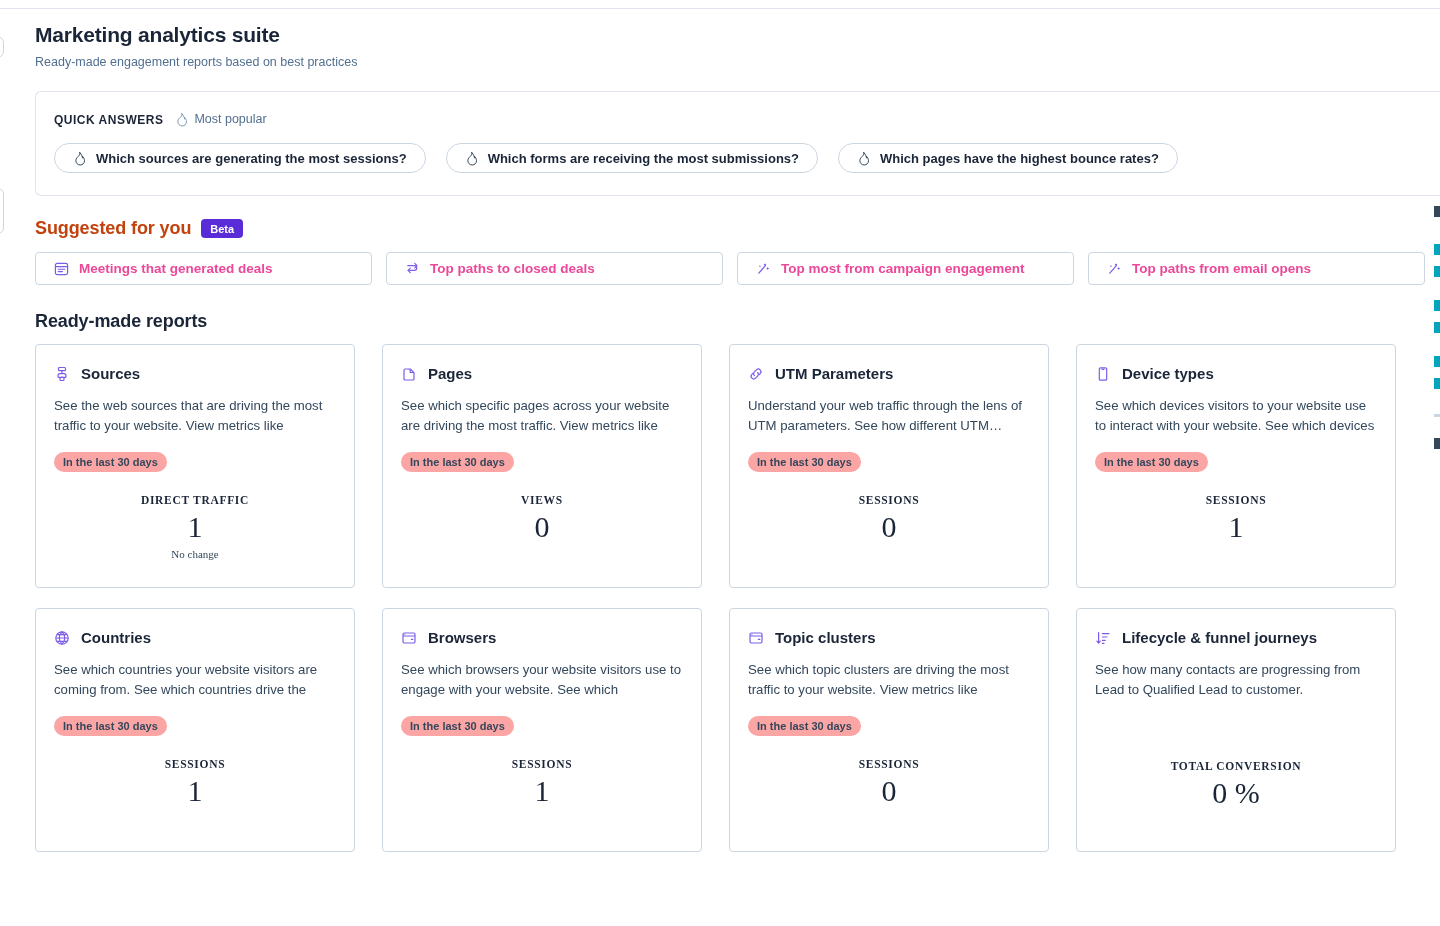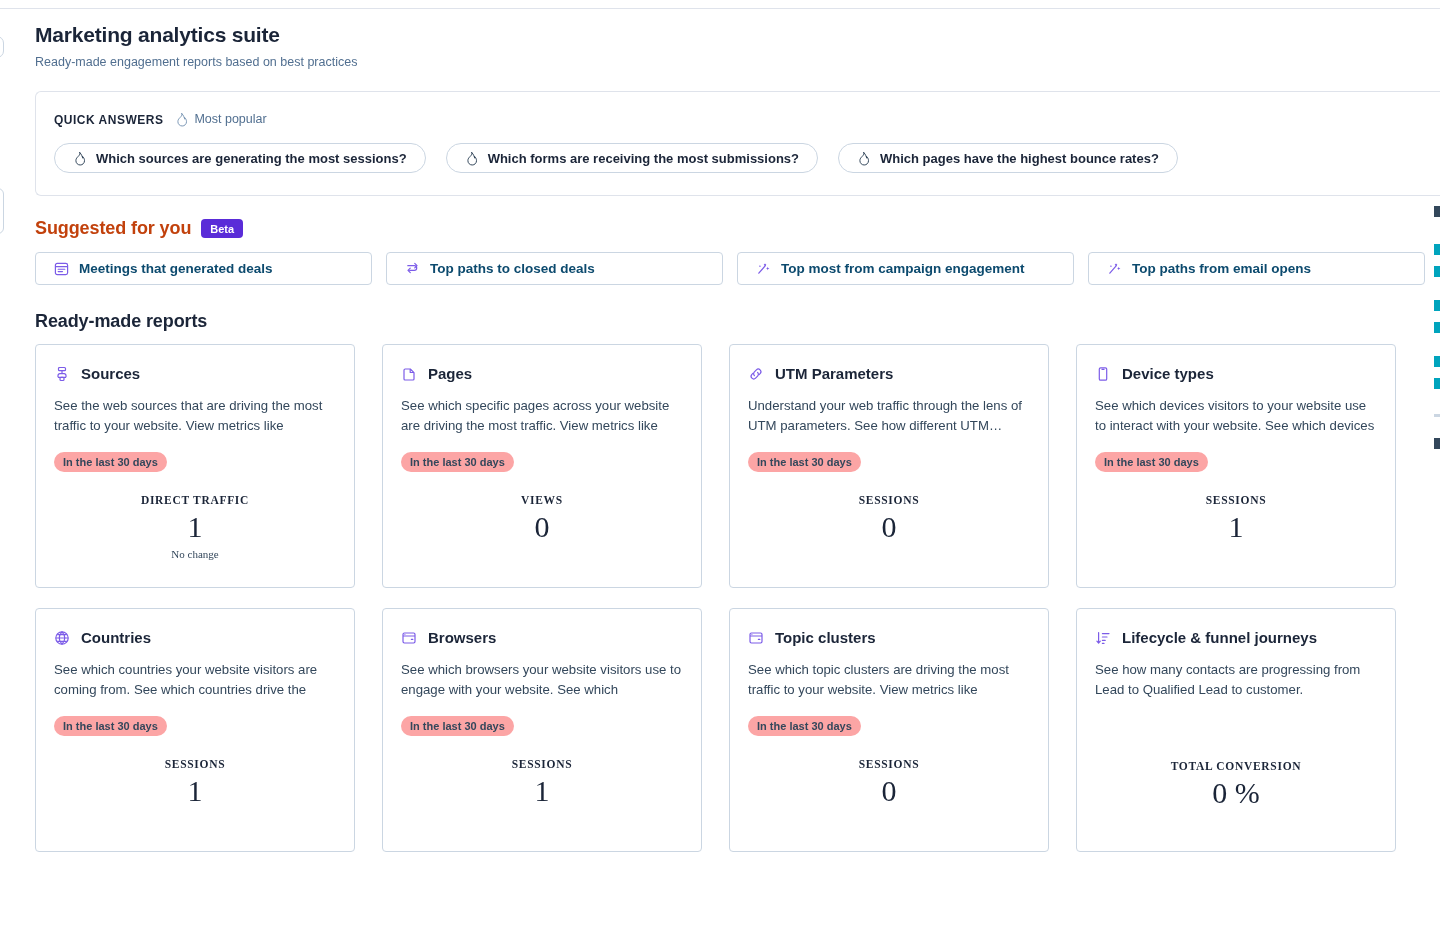--- a/index.html
+++ b/index.html
@@ -93,21 +93,21 @@
     font-size: 11px; font-weight: 700;
   }
   .sug-row {
     display: flex; gap: 14px; margin: 13px 0 0 35px; width: 1390px;
   }
   .sug-card {
     flex: 1 1 0; height: 33px;
     border: 1px solid #cbd6e2; border-radius: 4px; background: #fff;
     display: flex; align-items: center; gap: 10px; padding: 0 18px;
     cursor: pointer;
-    font-size: 13.5px; font-weight: 700; color: #0c4a6e; white-space: nowrap;
+    font-size: 13.5px; font-weight: 700; color: #ec4899; white-space: nowrap;
     overflow: hidden;
   }
   .sug-card .ic { flex: none; display: flex; }
 
   
   .rm-title {
     margin: 26px 0 0 35px;
     font-size: 18px; font-weight: 700; color: #1b2538; letter-spacing: -0.1px;
   }
   .rm-grid {

